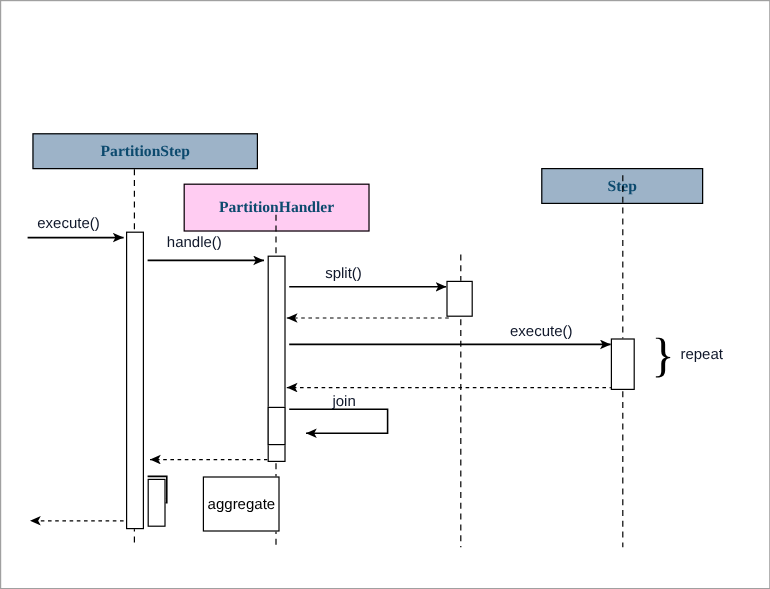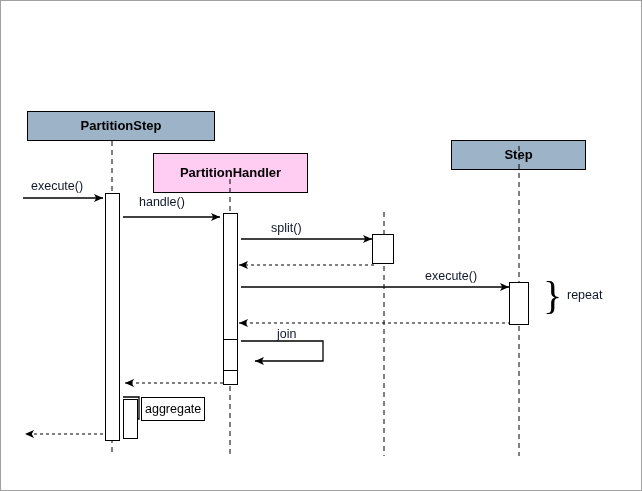--- a/index.html
+++ b/index.html
@@ -16,42 +16,44 @@
     box-sizing: border-box;
     background: #ffffff;
   }
   svg.layer { position:absolute; left:0; top:0; width:642px; height:491px; }
   .lifeline-box {
     position: absolute;
     box-sizing: border-box;
     border: 1px solid #000000;
     font-weight: bold;
     font-size: 13px;
-    color: #000000;
+    color: #0c4a6e;
     line-height: 1.1;
     display: flex;
     align-items: center;
     justify-content: center;
+    font-family: Liberation Serif, serif;
   }
   .box-blue { background: #9db3c8; }
   .box-pink { background: #ffccf2; }
   .label {
     position: absolute;
     font-size: 12.5px;
     color: #0f172a;
     white-space: nowrap;
   }
   .label-boxed {
     position: absolute;
     font-size: 12.5px;
     color: #000000;
     white-space: nowrap;
     background: #ffffff;
     border: 1px solid #000000;
-    padding: 4px 3px;
+    padding: 15px 3px;
+    margin-left: 28px;
   }
   .activation {
     position: absolute;
     background: #ffffff;
     border: 1px solid #000000;
     box-sizing: border-box;
   }
   .brace {
     position: absolute;
     font-size: 40px;

